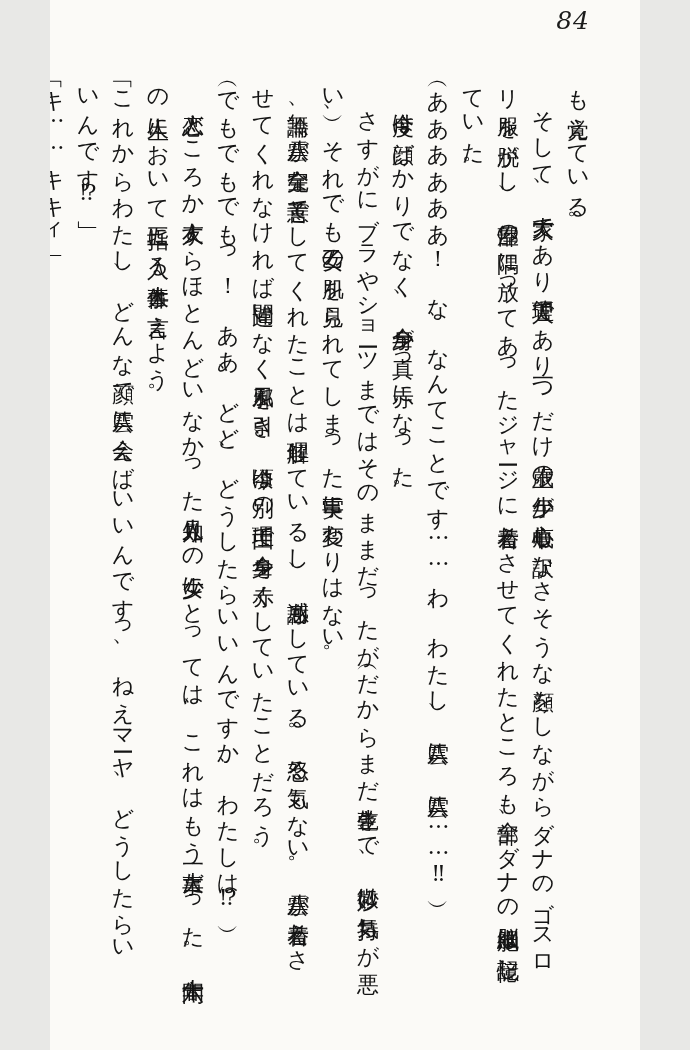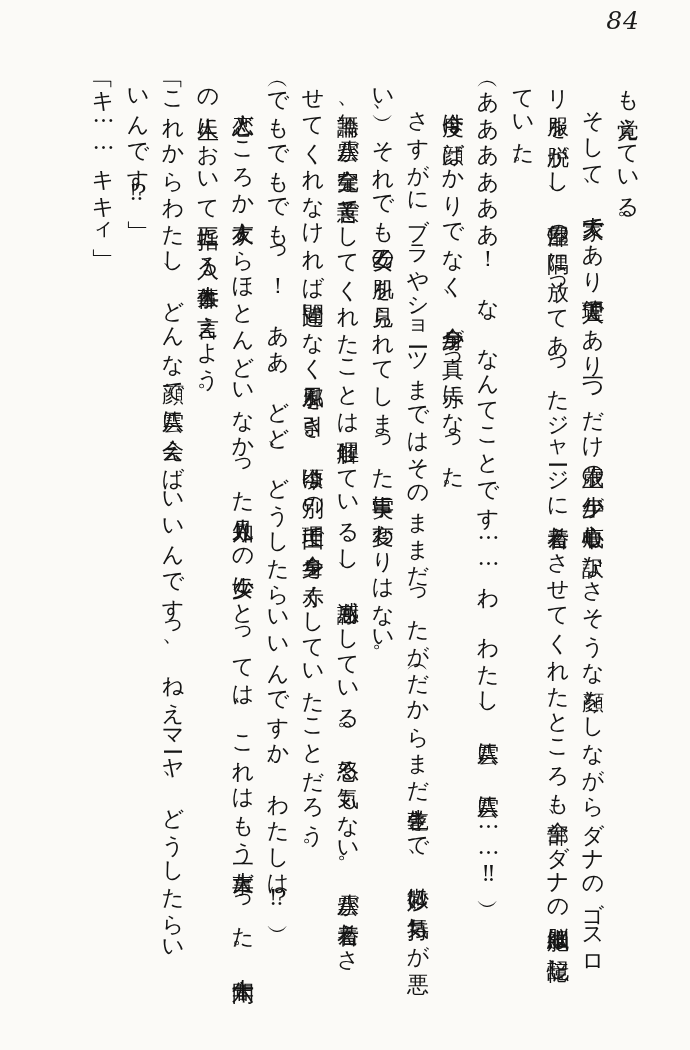--- a/index.html
+++ b/index.html
@@ -2,21 +2,21 @@
 <html lang="ja"><head>
 <meta charset="utf-8">
 <style>
   html, body {
     margin: 0;
     padding: 0;
     background: #e8e8e6;
   }
   .page {
     position: relative;
-    width: 690px;
+    width: 590px;
     height: 1050px;
     margin: 0 auto;
     background: #fbfaf7;
     overflow: hidden;
     font-family: "DejaVu Serif", serif;
   }
   .page-number {
     position: absolute;
     top: 6px;
     right: 50px;

